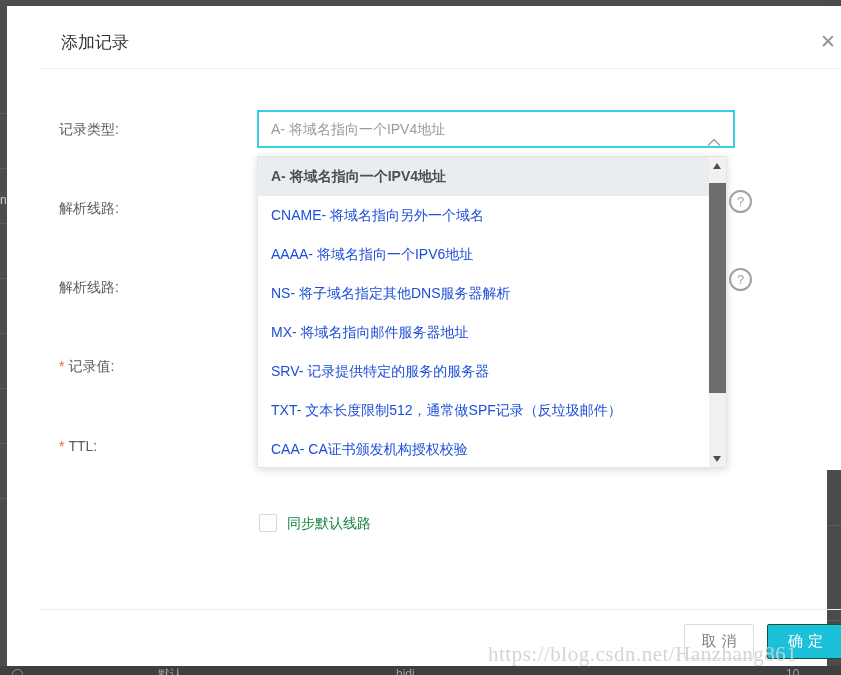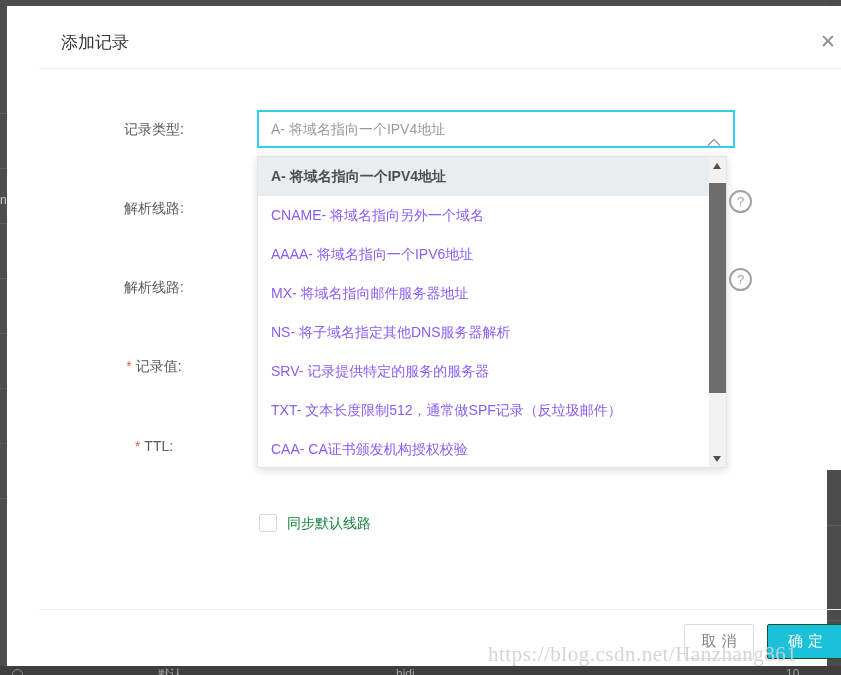--- a/index.html
+++ b/index.html
@@ -21,30 +21,30 @@
   .strip-bottom{left:0;top:666px;width:841px;height:9px;background:#3f3f3f;overflow:hidden;}
   .frag{position:absolute;top:2px;height:7px;overflow:hidden;color:#a3a3a3;font-size:12px;line-height:12px;text-align:center;}
   .frag-circle{position:absolute;left:12px;top:3px;width:9px;height:9px;border:1px solid #8f8f8f;border-radius:50%;}
   .strip-left .frag-n{position:absolute;left:0;top:193px;color:#cfcfcf;font-size:12px;width:7px;overflow:hidden;}
   
   .modal{left:7px;top:6px;width:820px;height:464px;background:#fff;margin-left:24px;}
   .dlg-title{left:30px;top:25px;font-size:17px;color:#333;}
   .dlg-close{left:785px;top:24px;width:24px;height:24px;color:#8f9397;font-size:19px;line-height:24px;text-align:center;cursor:pointer;}
   .hdr-divider{left:8px;top:62px;width:818px;height:1px;background:#edf1f4;}
   
-  .flabel{left:28px;width:190px;text-align:center;font-size:14px;color:#5c5c5c;line-height:20px;}
+  .flabel{left:28px;width:190px;text-align:left;font-size:14px;color:#5c5c5c;line-height:20px;}
   .req{color:#f0573a;margin-right:4px;font-size:14px;}
   
   .rt-select{left:226px;top:104px;width:462px;height:34px;border:2px solid #35cfe9;background:#fff;
     font-size:14px;color:#9a9a9a;line-height:34px;padding-left:12px;cursor:pointer;}
   .chevron{position:absolute;right:12px;top:13px;}
   
   .dd-panel{left:226px;top:150px;width:470px;height:312px;background:#fff;border:1px solid #e4e4e4;
     box-shadow:0 2px 8px rgba(0,0,0,0.14);box-sizing:border-box;}
-  .dd-item{height:39px;line-height:39px;padding-left:13px;font-size:14px;color:#8b5cf6;width:calc(100% - 30px);
+  .dd-item{height:39px;line-height:39px;padding-left:13px;font-size:14px;color:#1d4ed8;width:calc(100% - 30px);
     white-space:nowrap;overflow:hidden;cursor:pointer;}
   .dd-item.sel{background:#e9edf0;color:#4f4f4f;font-weight:bold;}
   
   .sb{position:absolute;right:0;top:0;width:17px;height:310px;background:#f1f1f1;}
   .sb-btn{position:absolute;left:0;width:17px;height:17px;background:#f1f1f1;cursor:pointer;}
   .sb-btn.up{top:0;}
   .sb-btn.down{bottom:0;}
   .tri-up{position:absolute;left:4px;top:6px;width:0;height:0;border-left:4.5px solid transparent;border-right:4.5px solid transparent;border-bottom:6px solid #4e4e4e;}
   .tri-down{position:absolute;left:4px;top:6px;width:0;height:0;border-left:4.5px solid transparent;border-right:4.5px solid transparent;border-top:6px solid #4e4e4e;}
   .sb-thumb{position:absolute;left:0;top:26px;width:17px;height:210px;background:#6d6d6d;cursor:pointer;}
@@ -126,22 +126,22 @@
         <svg width="14" height="9" viewBox="0 0 14 9">
             <polyline points="1,7.5 7,1.5 13,7.5" fill="none" stroke="#9a9a9a" stroke-width="1.4"></polyline>
           </svg>
       </span>
     </div>
 
     <div class="abs dd-panel">
       <div class="dd-item sel">A- 将域名指向一个IPV4地址</div>
       <div class="dd-item">CNAME- 将域名指向另外一个域名</div>
       <div class="dd-item">AAAA- 将域名指向一个IPV6地址</div>
+      <div class="dd-item">NS- 将子域名指定其他DNS服务器解析</div>
       <div class="dd-item">MX- 将域名指向邮件服务器地址</div>
-      <div class="dd-item">NS- 将子域名指定其他DNS服务器解析</div>
       <div class="dd-item">SRV- 记录提供特定的服务的服务器</div>
       <div class="dd-item">TXT- 文本长度限制512，通常做SPF记录（反垃圾邮件）</div>
       <div class="dd-item">CAA- CA证书颁发机构授权校验</div>
       <div class="sb">
         <div class="sb-btn up">
             <span class="tri-up"></span>
           </div>
         <div class="sb-thumb"></div>
         <div class="sb-btn down">
             <span class="tri-down"></span>

